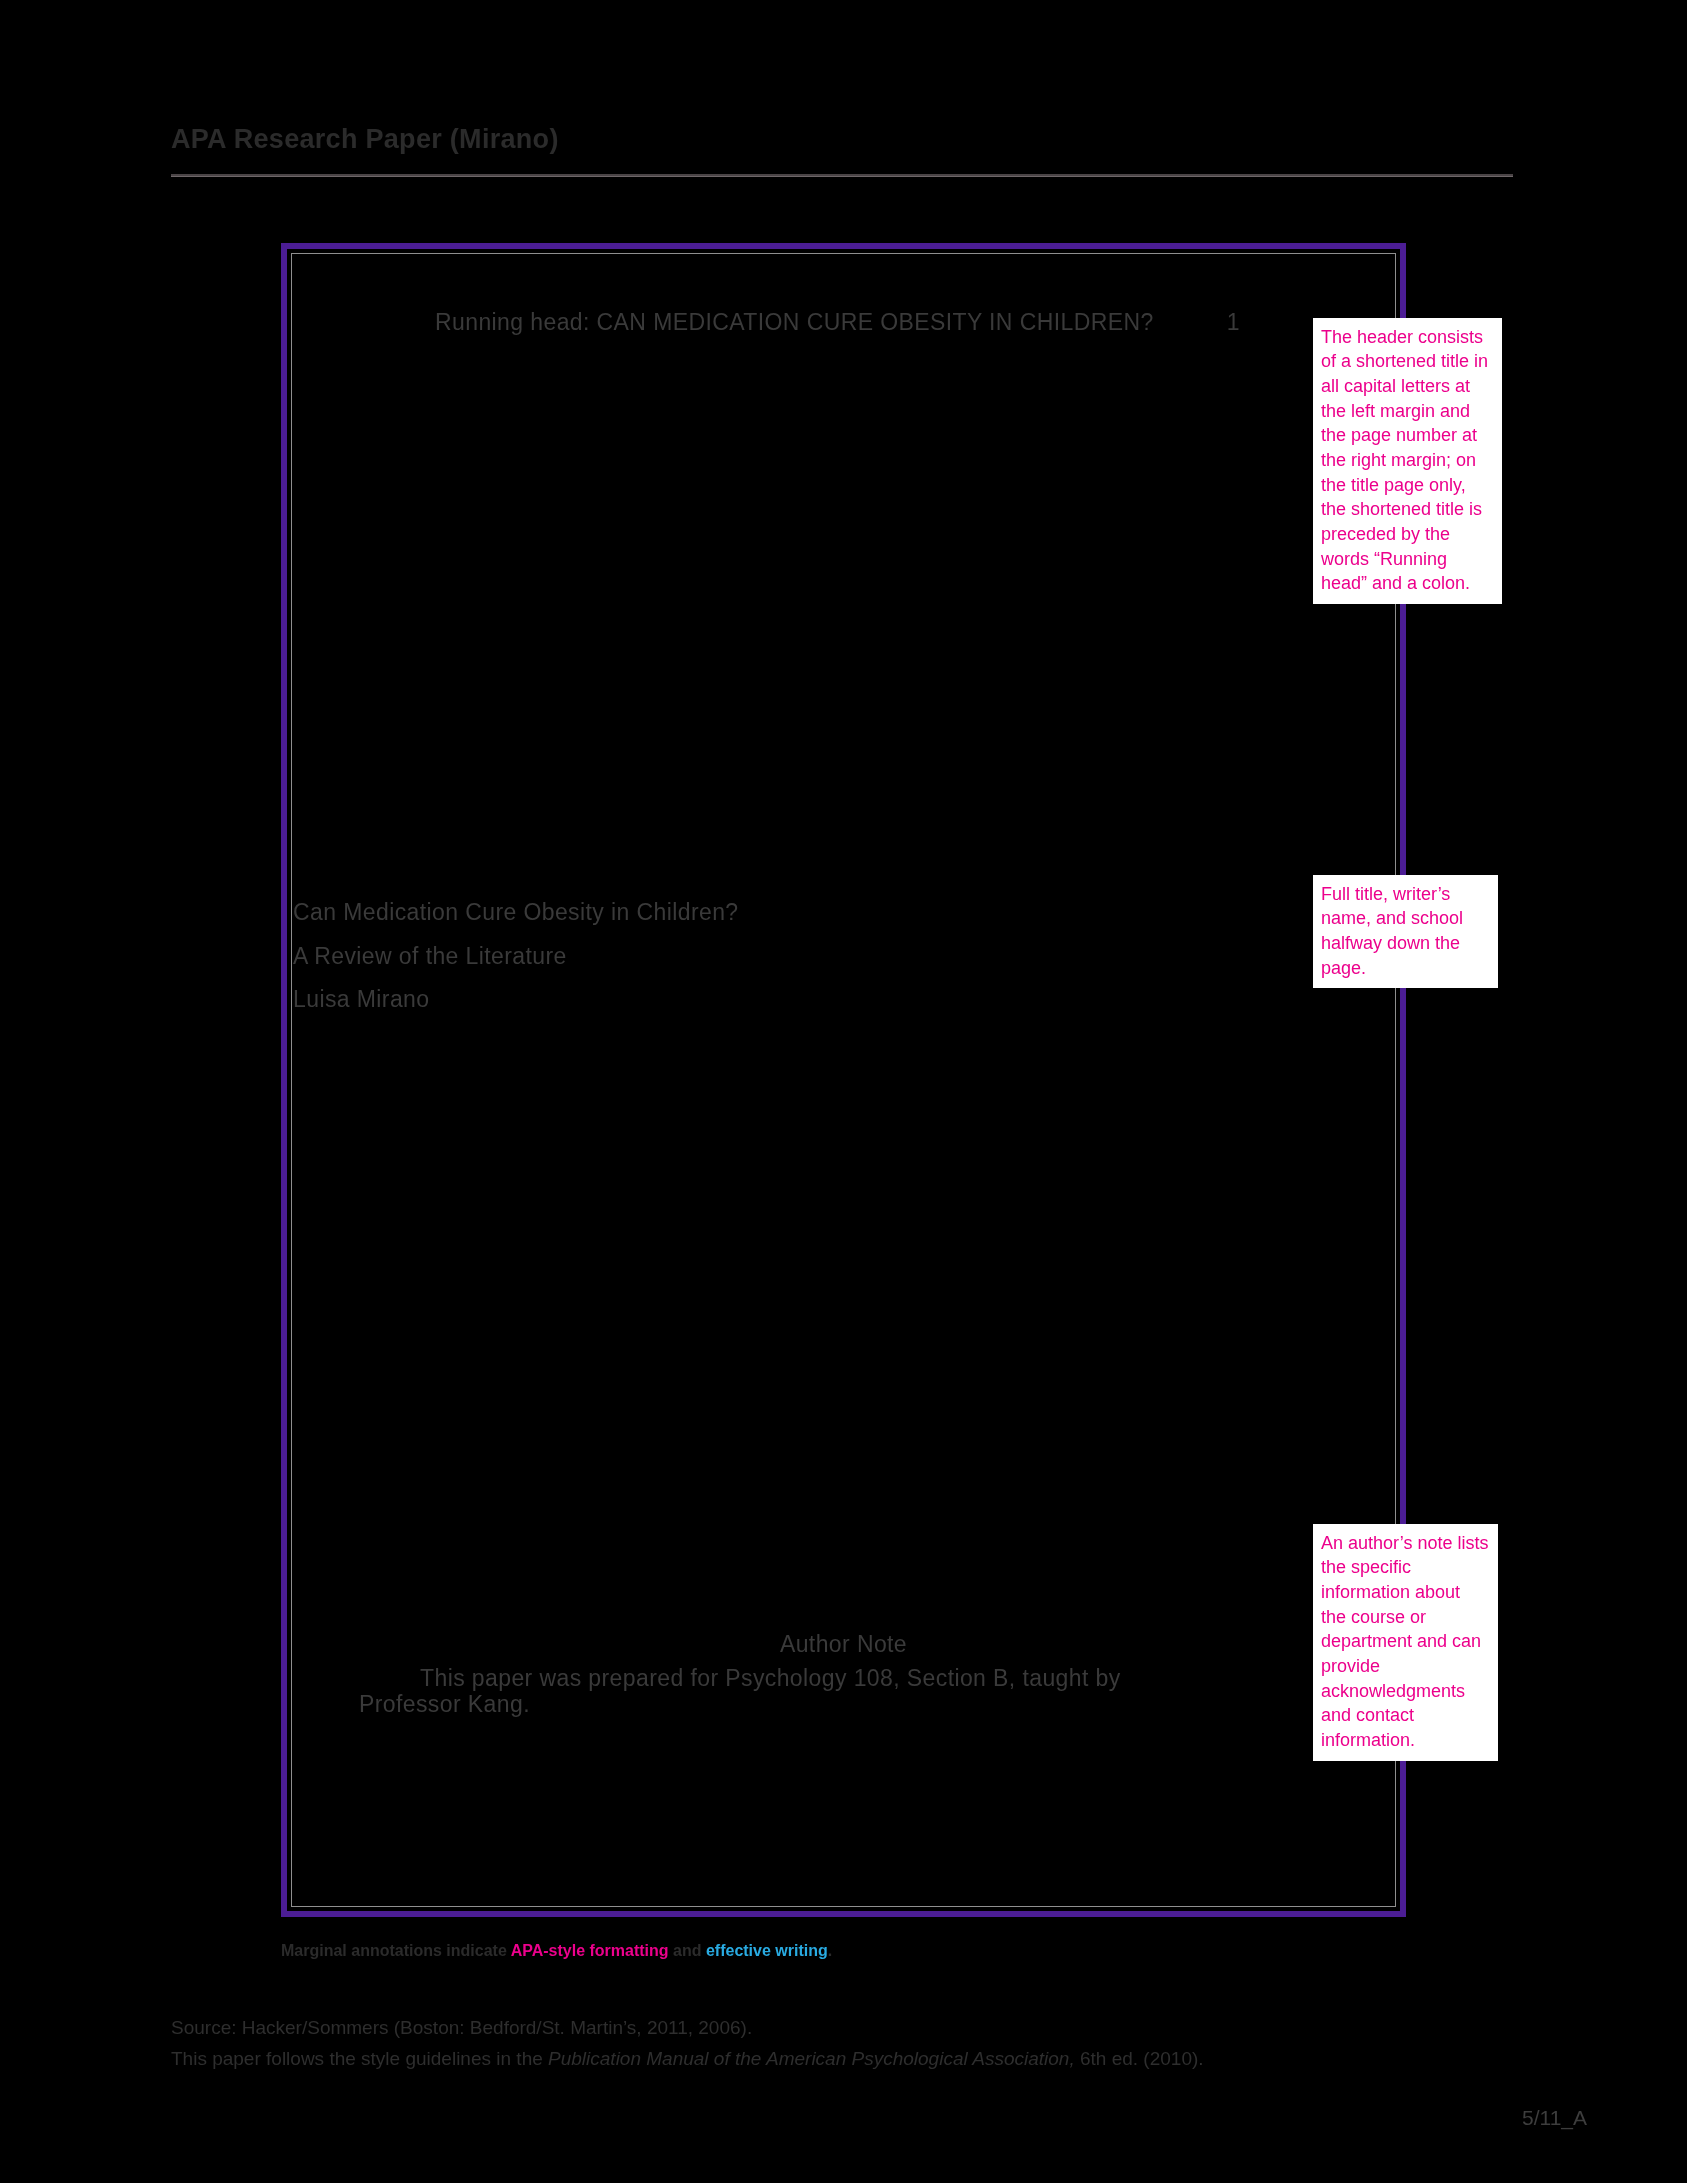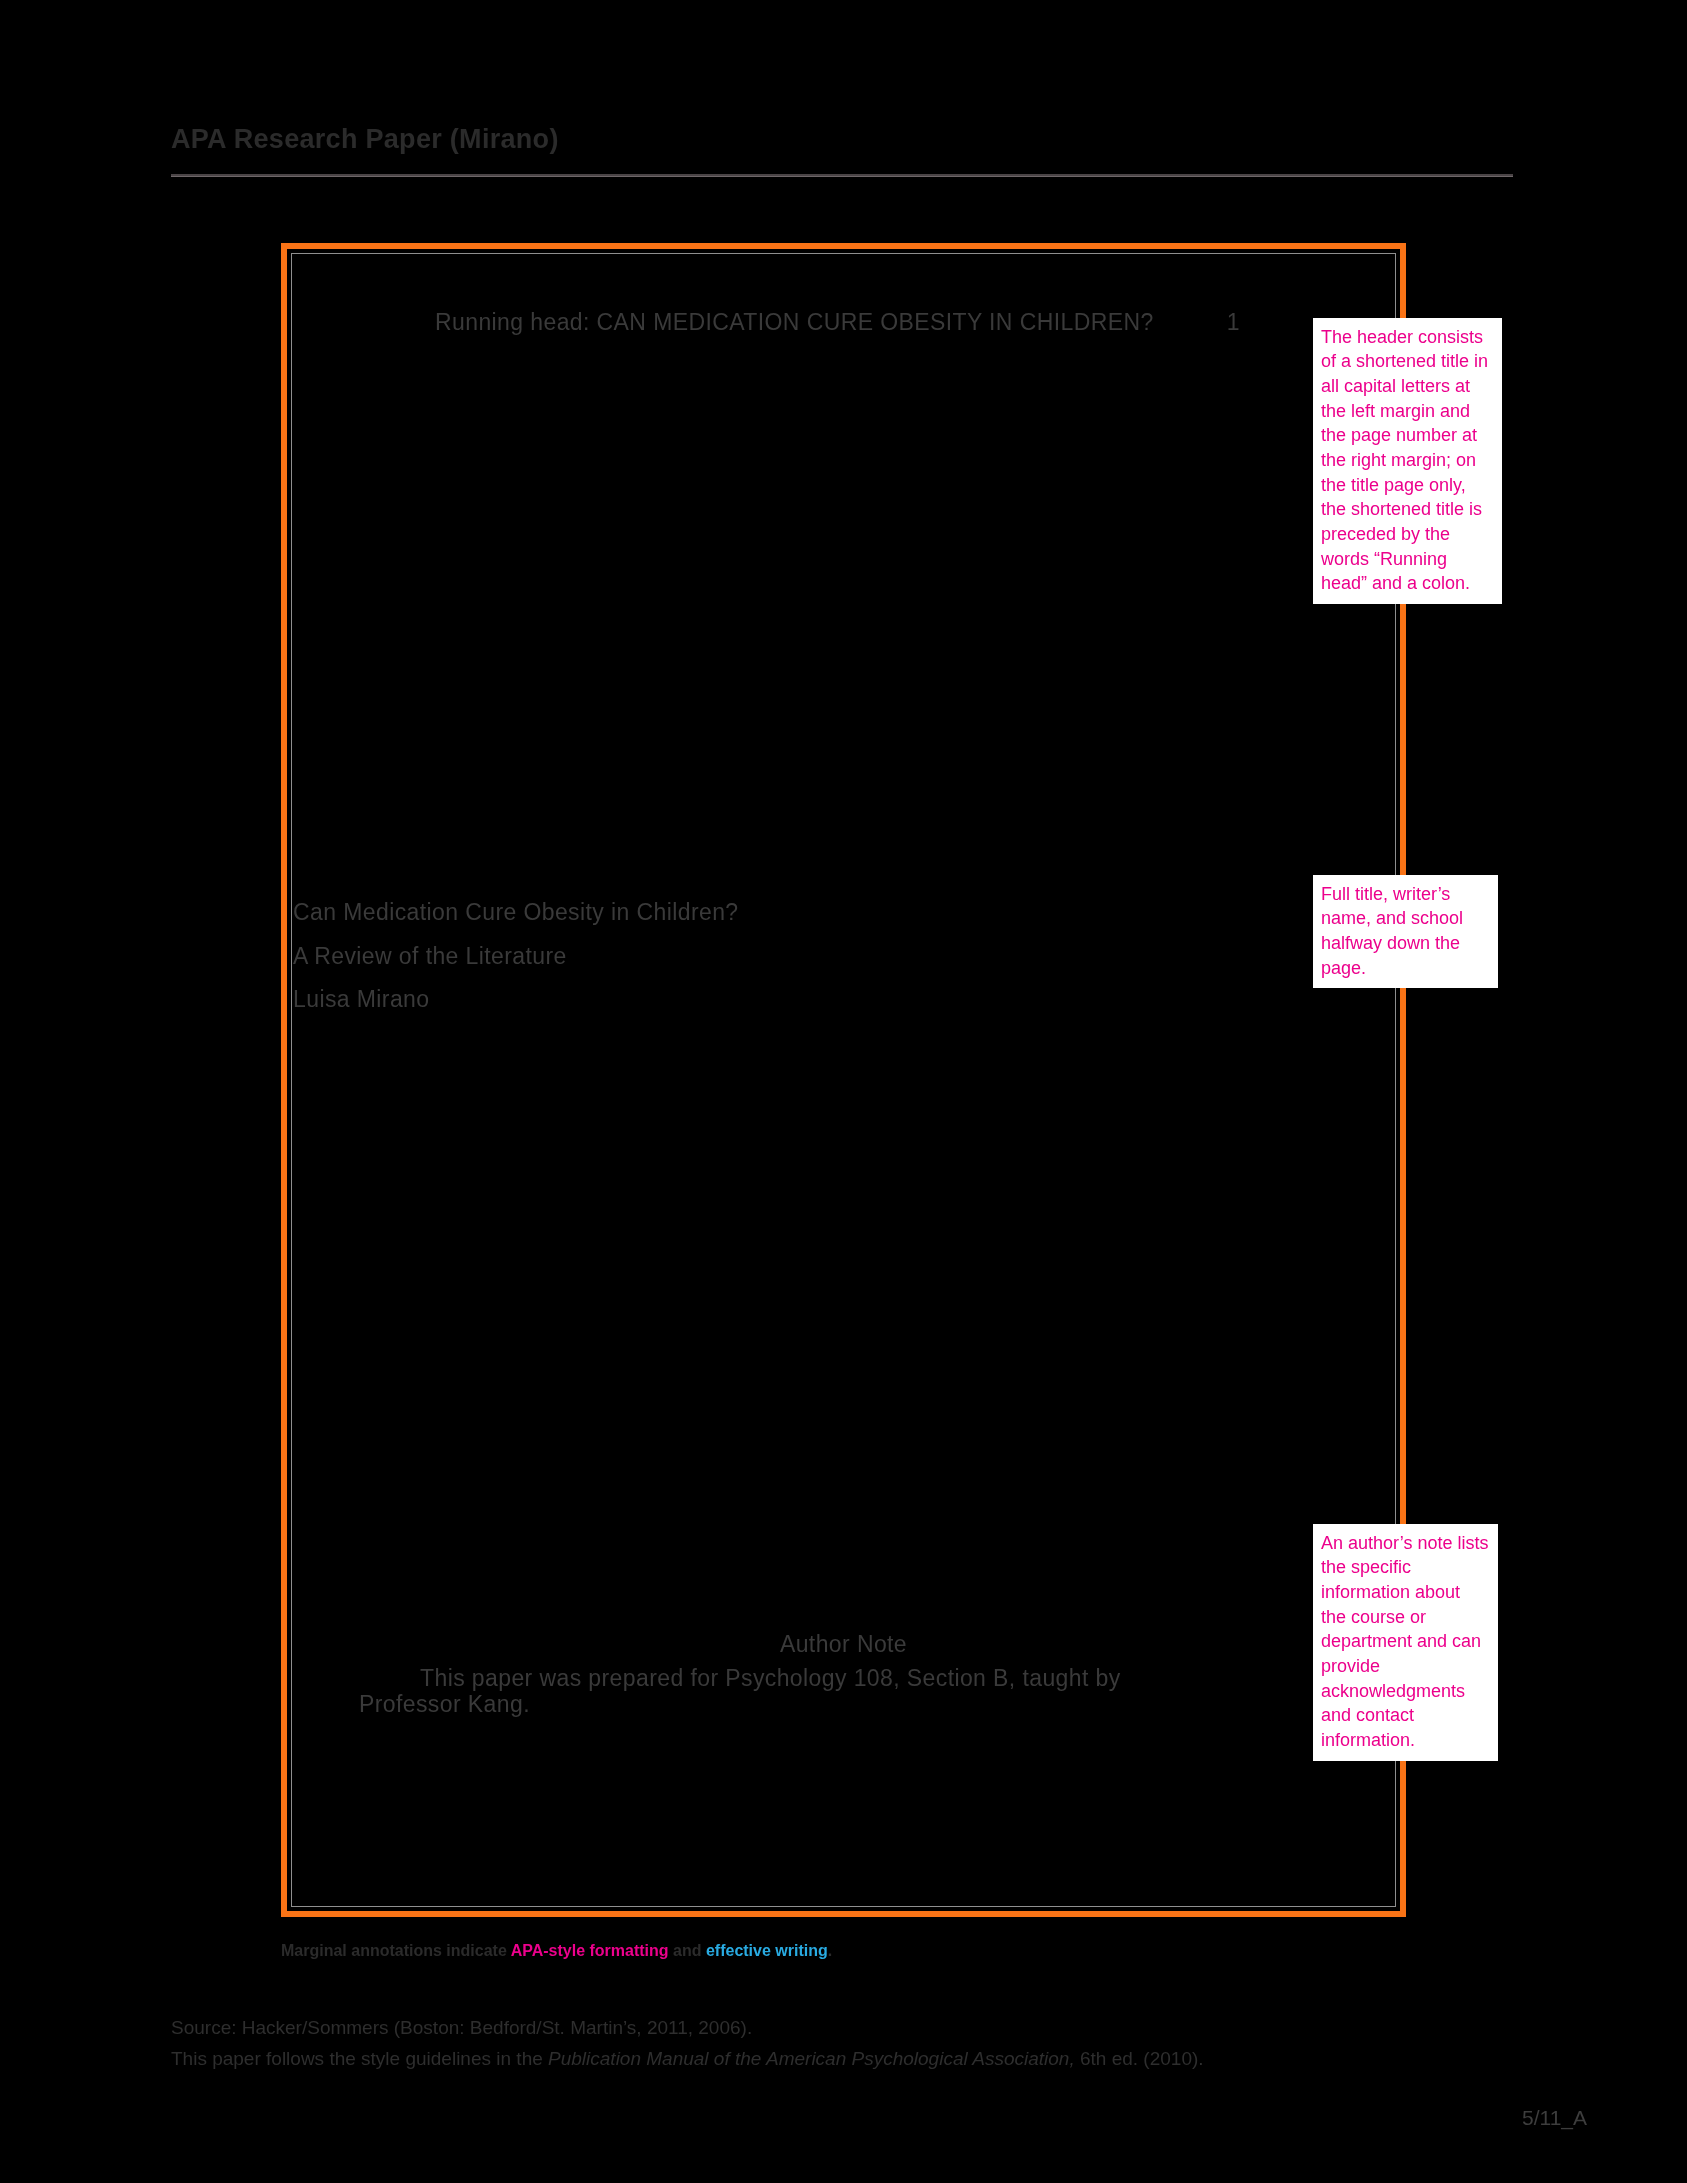--- a/index.html
+++ b/index.html
@@ -44,21 +44,21 @@
     border-bottom: 0.7px solid #6e6668;
   }
 
   
   #paper-page {
     position: absolute;
     left: 281px;
     top: 243px;
     width: 1125px;
     height: 1674px;
-    border: 6px solid #f97316;
+    border: 6px solid #4c1d95;
     box-sizing: border-box;
     background: #000000;
   }
   #paper-page-inner-rule {
     position: absolute;
     left: 4px;
     top: 4px;
     right: 4px;
     bottom: 4px;
     border: 1.3px solid #8f8f8f;

